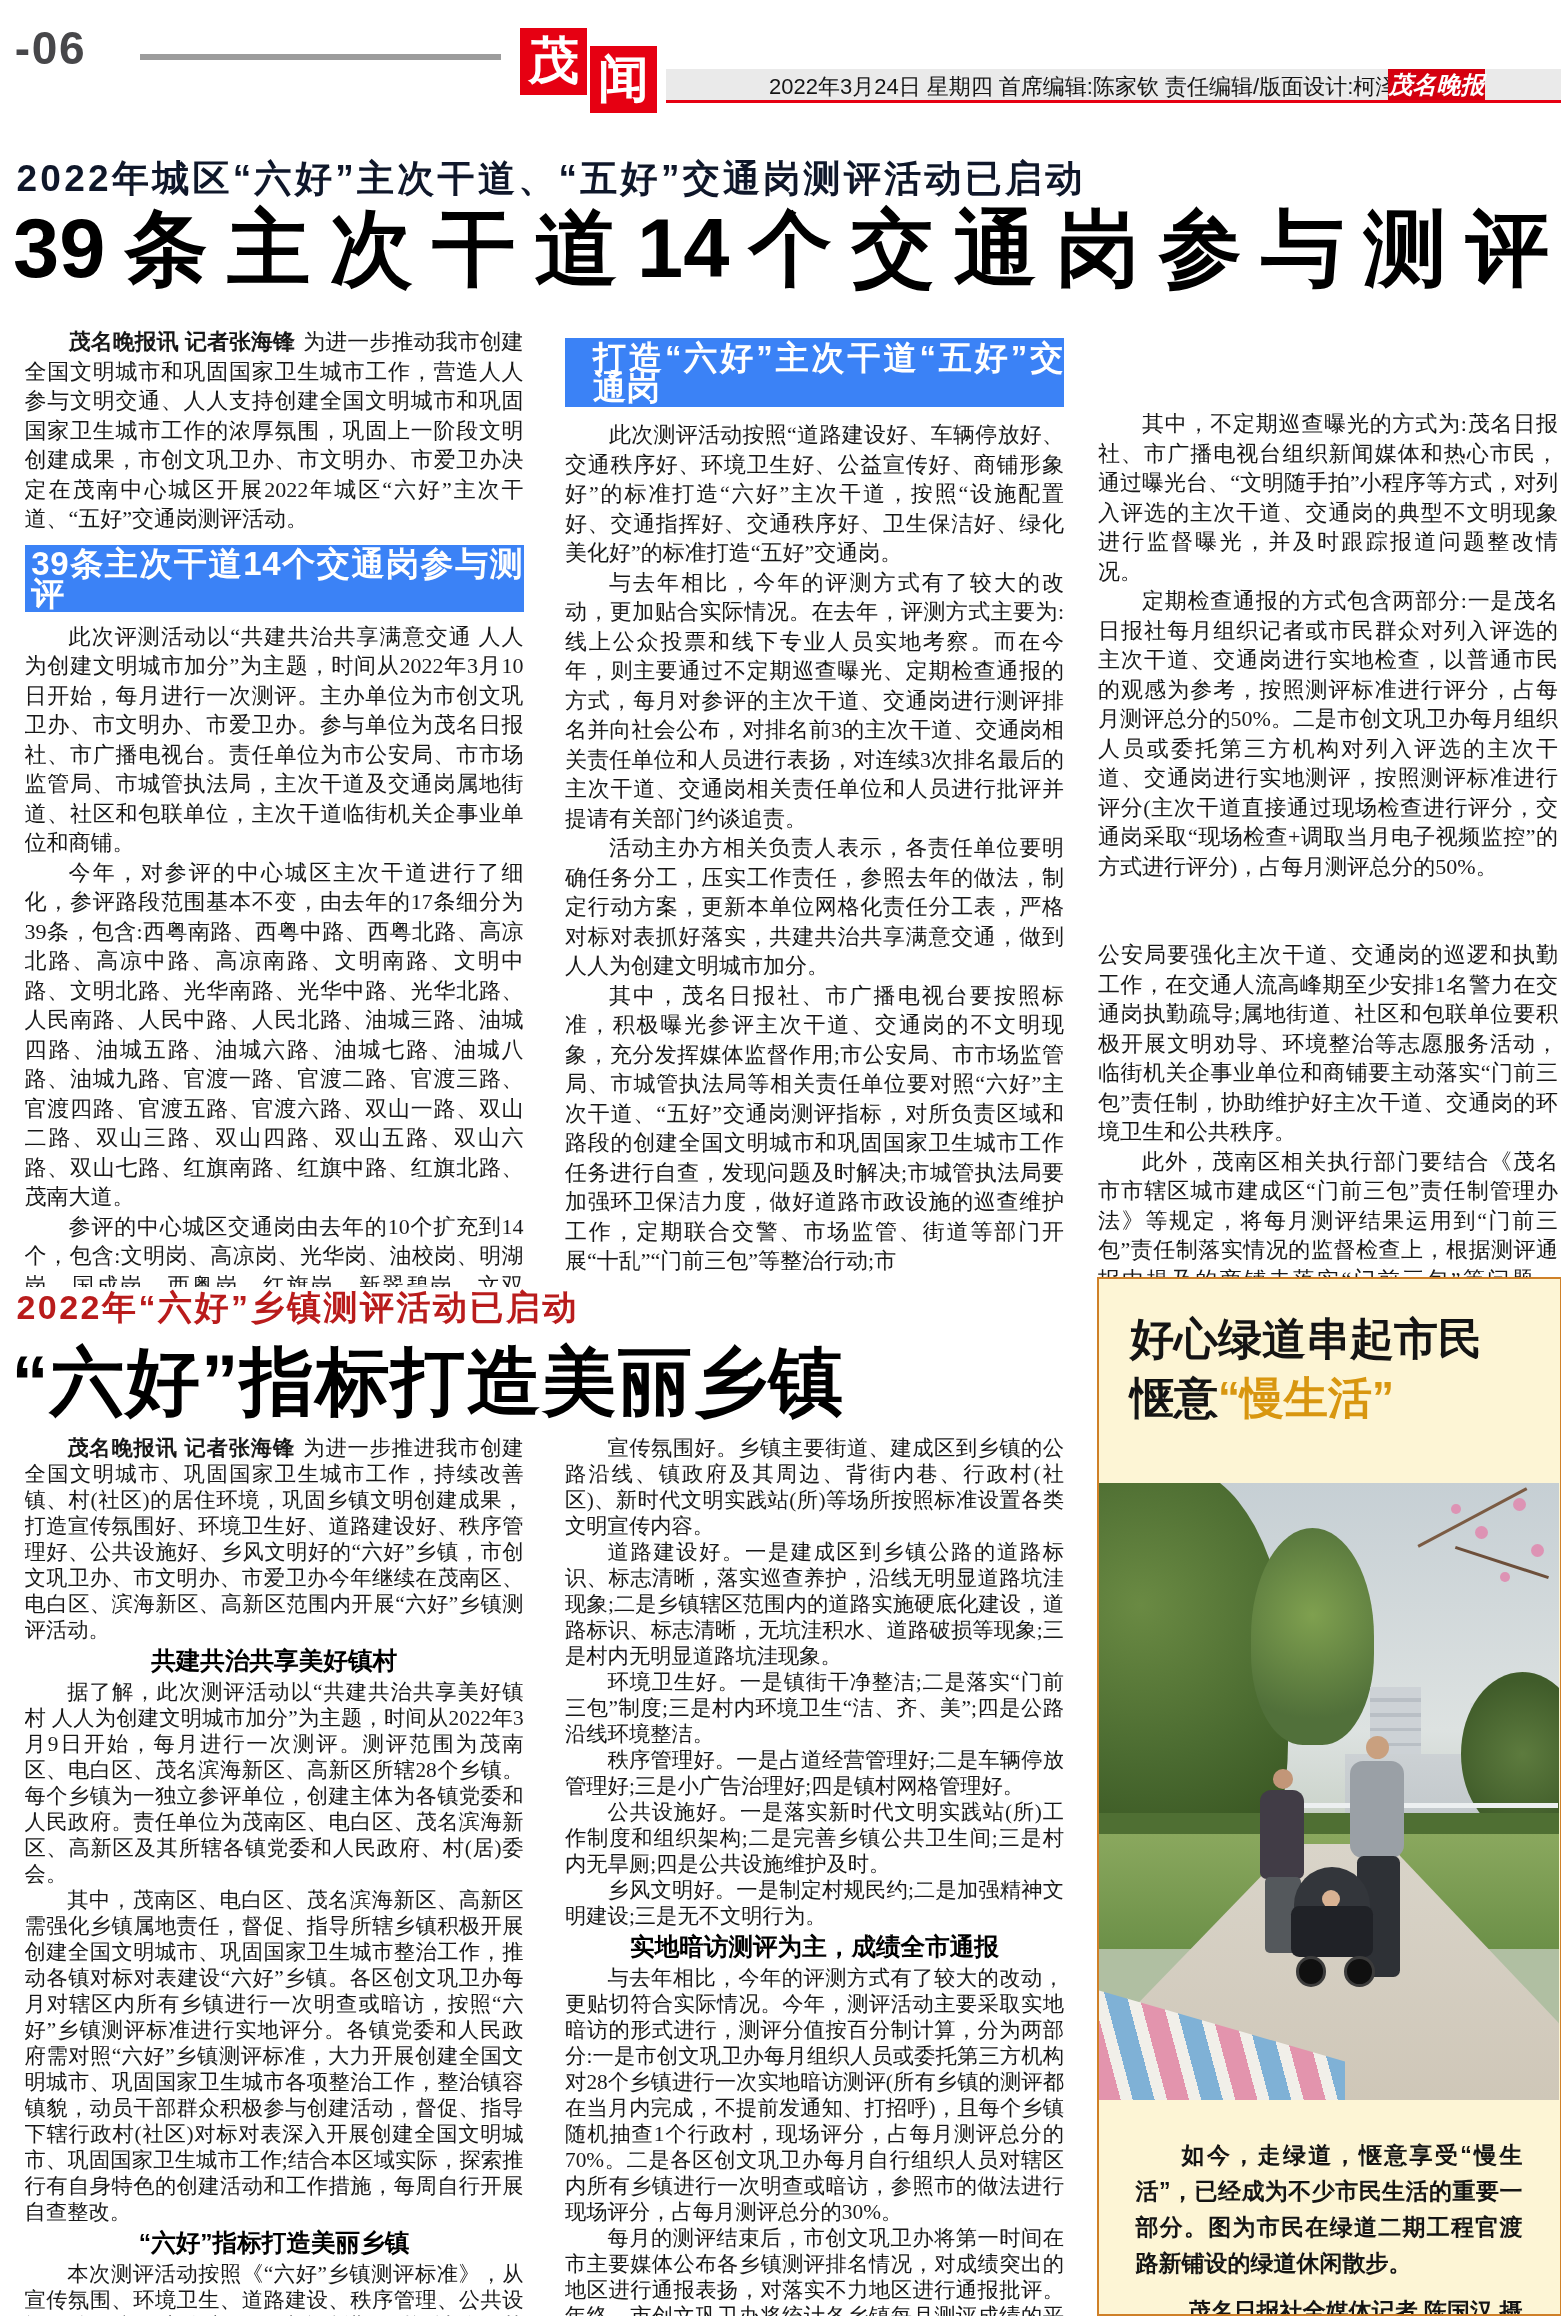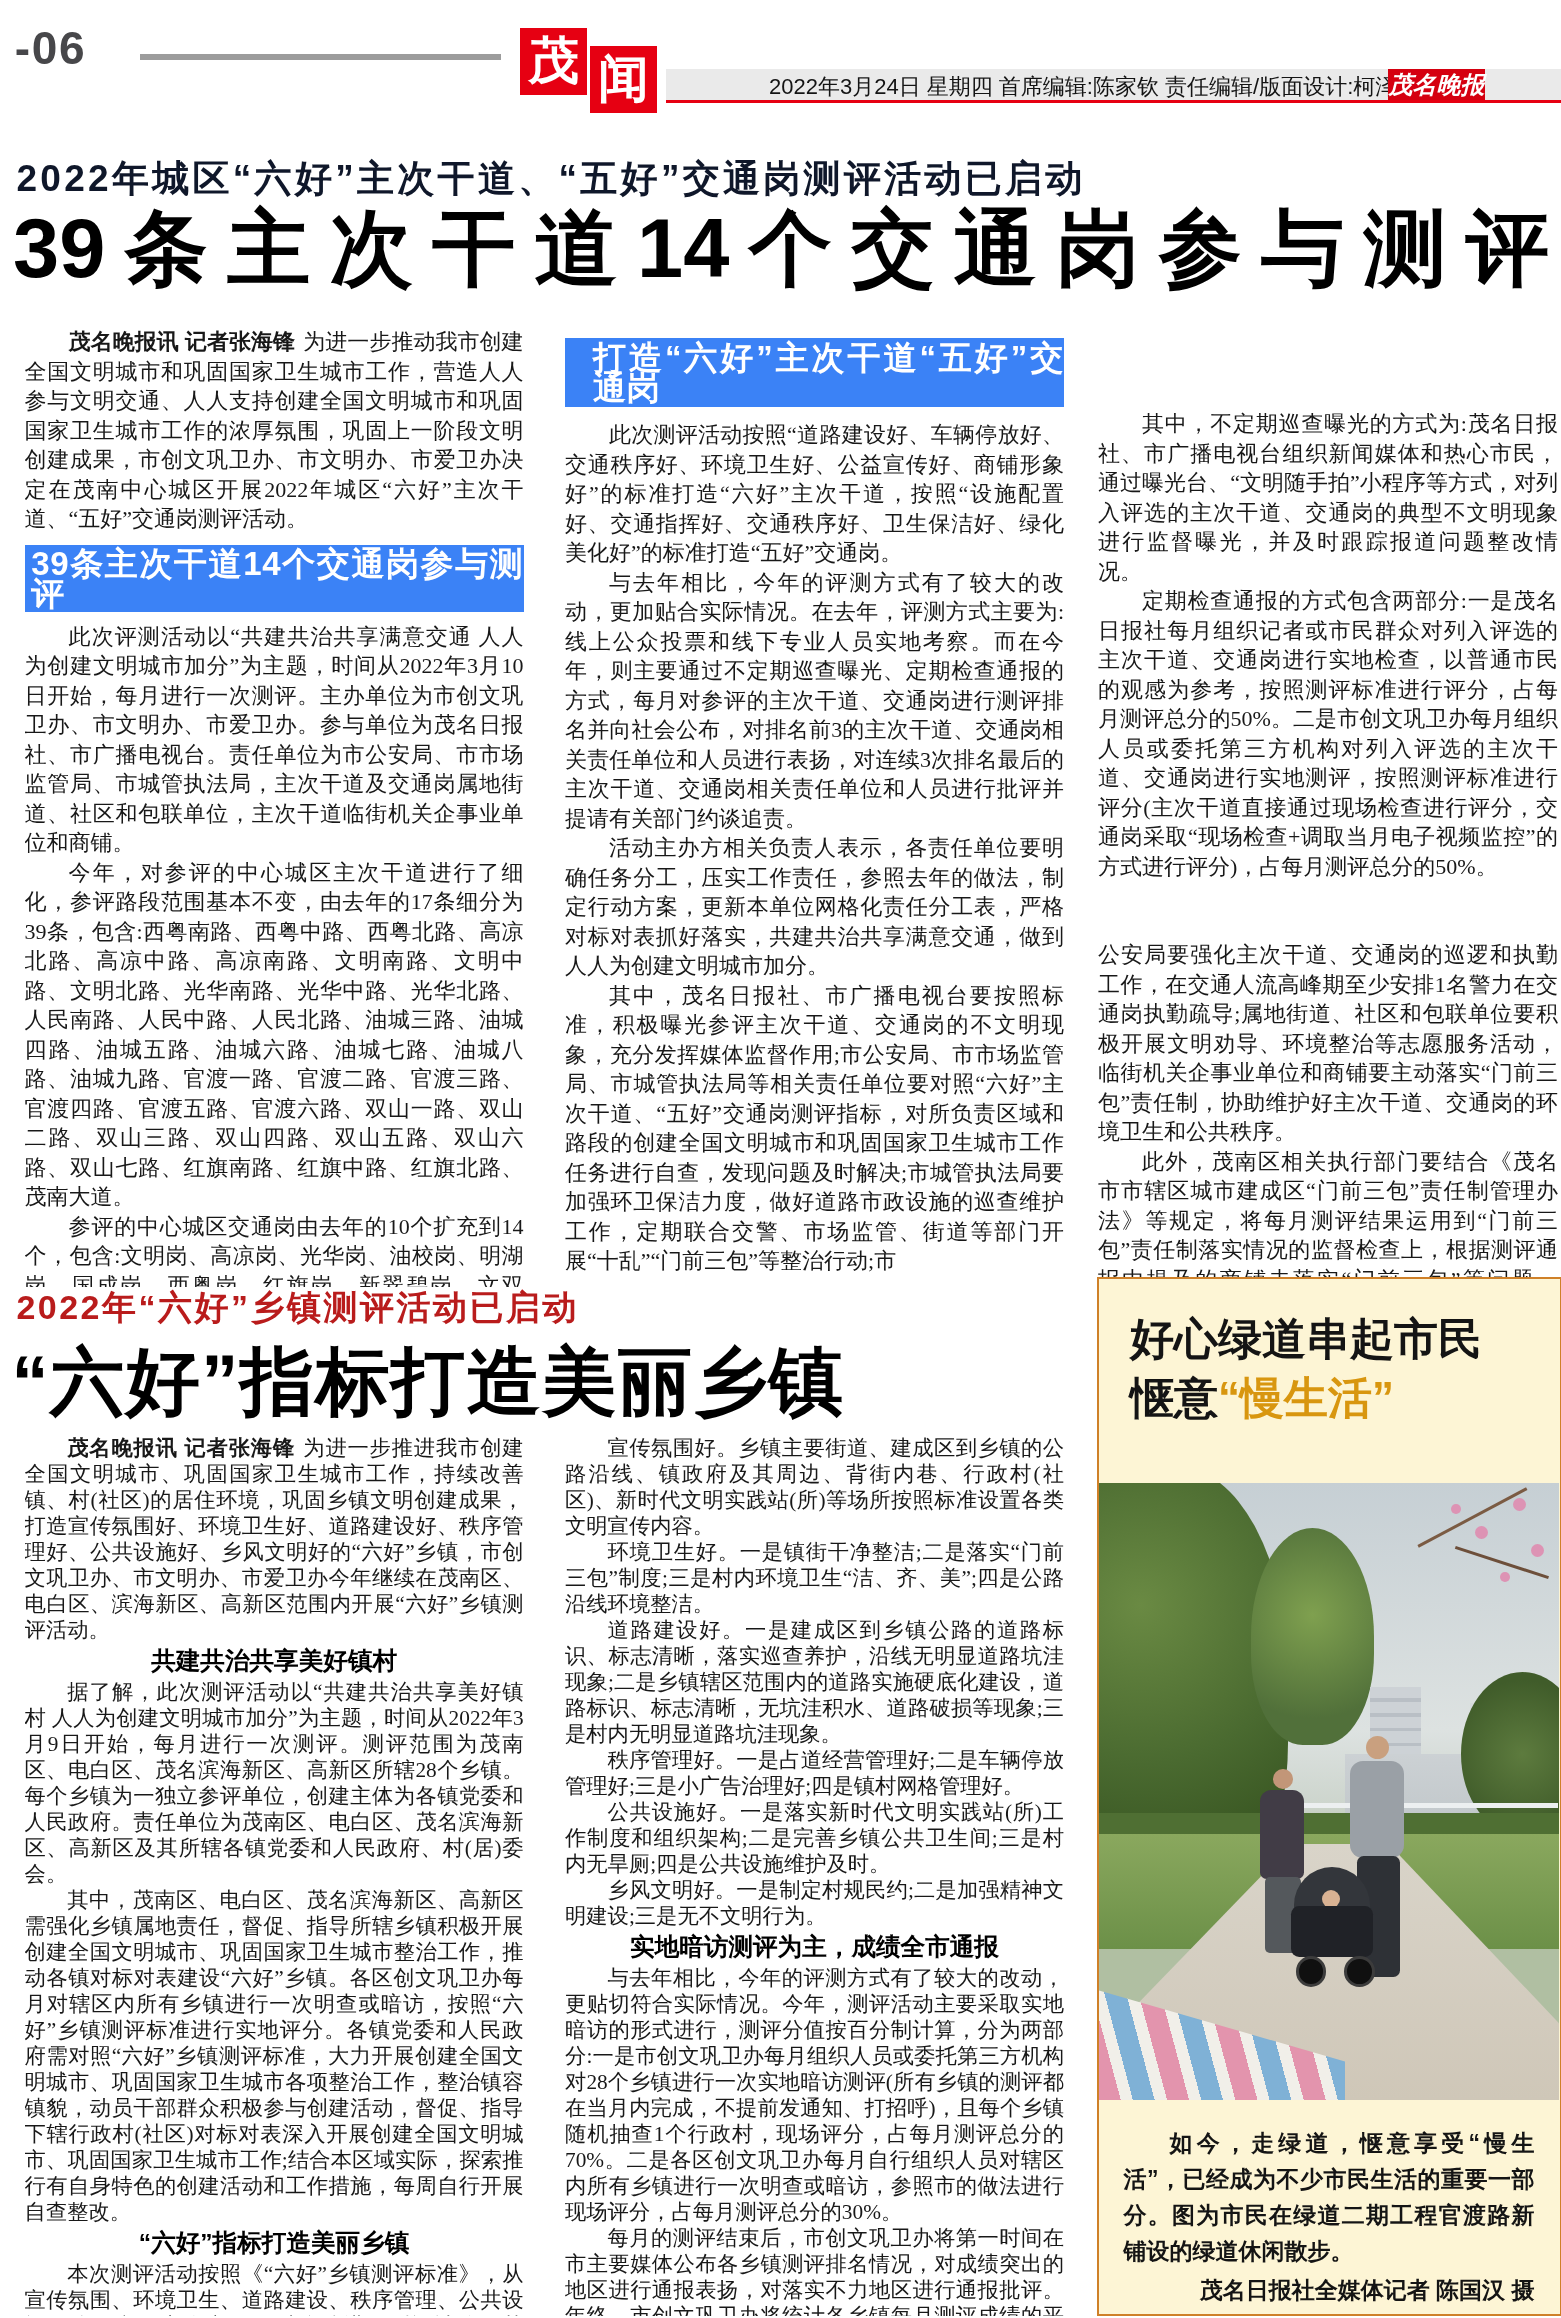--- a/index.html
+++ b/index.html
@@ -143,21 +143,21 @@
   .s-child { left:31px; top:23px; width:18px; height:18px; background:#d9b293; }
   .s-body { position:absolute; left:0; top:39px; width:82px; height:51px; background:#202227; border-radius:8.2px; }
   .s-wheel { position:absolute; top:89px; width:24.6px; height:24.6px; border-radius:50%; background:#101010; border:3.3px solid #3c3c3c; }
   .s-w1 { left:4.9px; } .s-w2 { left:53px; }
   .sb-caption {
     position:absolute; left:0; top:826px; width:460px; box-sizing:border-box;
     padding:19.7px 24.6px 0 24.6px;
     font-family:"Liberation Sans",sans-serif; font-weight:bold;
     font-size:23px; line-height:36px; text-align:justify; color:#141414;
   }
-  .sb-caption p { margin:0; text-indent:2em; }
+  .sb-caption p { margin:12px; text-indent:2em; }
   .sb-byline { text-indent:0 !important; text-align:right; margin-top:3.3px !important; }
 </style>
 </head>
 <body>
 
 <div class="page">
 
   <div class="pagenum">-06</div>
   <div class="head-rule"></div>
   <div class="section-box b1">茂</div>
@@ -202,22 +202,22 @@
     <p><span class="intro">茂名晚报讯 记者张海锋</span><span>为进一步推进我市创建全国文明城市、巩固国家卫生城市工作，持续改善镇、村(社区)的居住环境，巩固乡镇文明创建成果，打造宣传氛围好、环境卫生好、道路建设好、秩序管理好、公共设施好、乡风文明好的“六好”乡镇，市创文巩卫办、市文明办、市爱卫办今年继续在茂南区、电白区、滨海新区、高新区范围内开展“六好”乡镇测评活动。</span></p>
     <p class="subctr">共建共治共享美好镇村</p>
     <p>据了解，此次测评活动以“共建共治共享美好镇村 人人为创建文明城市加分”为主题，时间从2022年3月9日开始，每月进行一次测评。测评范围为茂南区、电白区、茂名滨海新区、高新区所辖28个乡镇。每个乡镇为一独立参评单位，创建主体为各镇党委和人民政府。责任单位为茂南区、电白区、茂名滨海新区、高新区及其所辖各镇党委和人民政府、村(居)委会。</p>
     <p>其中，茂南区、电白区、茂名滨海新区、高新区需强化乡镇属地责任，督促、指导所辖乡镇积极开展创建全国文明城市、巩固国家卫生城市整治工作，推动各镇对标对表建设“六好”乡镇。各区创文巩卫办每月对辖区内所有乡镇进行一次明查或暗访，按照“六好”乡镇测评标准进行实地评分。各镇党委和人民政府需对照“六好”乡镇测评标准，大力开展创建全国文明城市、巩固国家卫生城市各项整治工作，整治镇容镇貌，动员干部群众积极参与创建活动，督促、指导下辖行政村(社区)对标对表深入开展创建全国文明城市、巩固国家卫生城市工作;结合本区域实际，探索推行有自身特色的创建活动和工作措施，每周自行开展自查整改。</p>
     <p class="subctr">“六好”指标打造美丽乡镇</p>
     <p>本次测评活动按照《“六好”乡镇测评标准》，从宣传氛围、环境卫生、道路建设、秩序管理、公共设施、乡风文明六个方面，对乡镇进行测评计分。其中，镇政府及其周边、乡镇新时代文明实践所、行政村新时代文明实践站为本次“六好”乡镇测评活动的重中之重。“六好”测评指标内容如下:</p>
   </div>
 
   <div class="a2col a2c2">
     <p>宣传氛围好。乡镇主要街道、建成区到乡镇的公路沿线、镇政府及其周边、背街内巷、行政村(社区)、新时代文明实践站(所)等场所按照标准设置各类文明宣传内容。</p>
+    <p>道路建设好。一是建成区到乡镇公路的道路标识、标志清晰，落实巡查养护，沿线无明显道路坑洼现象;二是乡镇辖区范围内的道路实施硬底化建设，道路标识、标志清晰，无坑洼积水、道路破损等现象;三是村内无明显道路坑洼现象。</p>
     <p>环境卫生好。一是镇街干净整洁;二是落实“门前三包”制度;三是村内环境卫生“洁、齐、美”;四是公路沿线环境整洁。</p>
-    <p>道路建设好。一是建成区到乡镇公路的道路标识、标志清晰，落实巡查养护，沿线无明显道路坑洼现象;二是乡镇辖区范围内的道路实施硬底化建设，道路标识、标志清晰，无坑洼积水、道路破损等现象;三是村内无明显道路坑洼现象。</p>
     <p>秩序管理好。一是占道经营管理好;二是车辆停放管理好;三是小广告治理好;四是镇村网格管理好。</p>
     <p>公共设施好。一是落实新时代文明实践站(所)工作制度和组织架构;二是完善乡镇公共卫生间;三是村内无旱厕;四是公共设施维护及时。</p>
     <p>乡风文明好。一是制定村规民约;二是加强精神文明建设;三是无不文明行为。</p>
     <p class="subctr">实地暗访测评为主，成绩全市通报</p>
     <p>与去年相比，今年的评测方式有了较大的改动，更贴切符合实际情况。今年，测评活动主要采取实地暗访的形式进行，测评分值按百分制计算，分为两部分:一是市创文巩卫办每月组织人员或委托第三方机构对28个乡镇进行一次实地暗访测评(所有乡镇的测评都在当月内完成，不提前发通知、打招呼)，且每个乡镇随机抽查1个行政村，现场评分，占每月测评总分的70%。二是各区创文巩卫办每月自行组织人员对辖区内所有乡镇进行一次明查或暗访，参照市的做法进行现场评分，占每月测评总分的30%。</p>
     <p>每月的测评结束后，市创文巩卫办将第一时间在市主要媒体公布各乡镇测评排名情况，对成绩突出的地区进行通报表扬，对落实不力地区进行通报批评。年终，市创文巩卫办将统计各乡镇每月测评成绩的平均值，形成各乡镇年度综合测评成绩。</p>
   </div>
 
   <div class="sidebar">
     <div class="sb-title">

